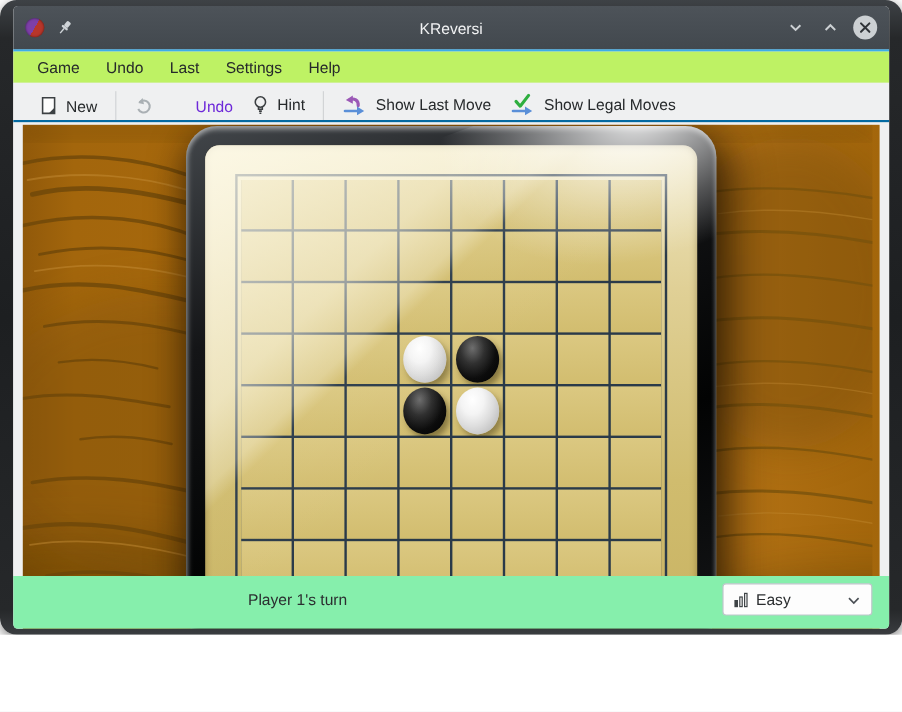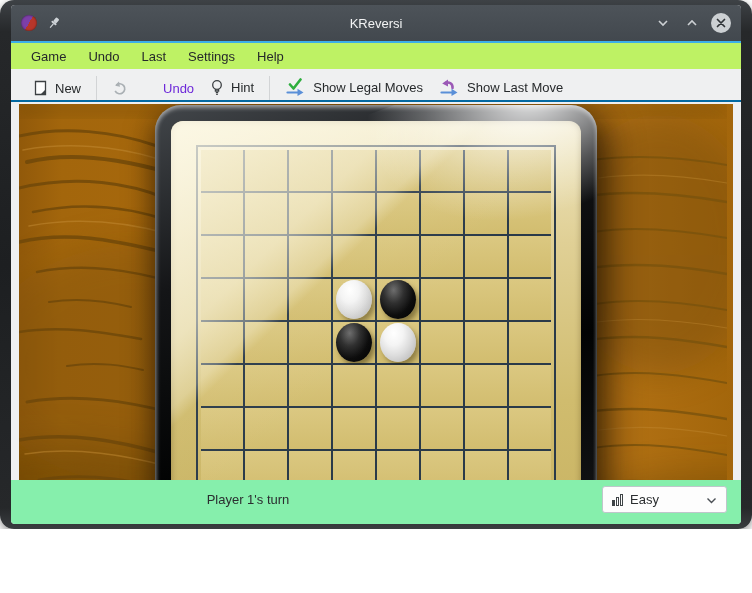--- a/index.html
+++ b/index.html
@@ -222,37 +222,37 @@
             <path d="M5.8 13.6 H8.2" stroke="#3c4043" stroke-width="1.3"></path>
             <path d="M6.2 15.3 H7.8" stroke="#3c4043" stroke-width="1.3"></path>
           </svg>
         </span>
         <span>Hint</span>
       </div>
       <div class="tool-sep"></div>
       <div class="tool-btn">
         <span>
           <svg width="21" height="18" viewBox="0 0 21 18">
-            <path d="M5 6.5 L8.5 10.5 L15.5 1.5" fill="none" stroke="#2eae3f" stroke-width="2.6" stroke-linecap="round" stroke-linejoin="round"></path>
-            <path d="M2.5 14.5 H13.5" fill="none" stroke="#5a8fd8" stroke-width="2.2" stroke-linecap="round"></path>
-            <path d="M12.5 10.8 L18.5 14.5 L12.5 18 Z" fill="#5a8fd8"></path>
-          </svg>
-        </span>
-        <span>Show Legal Moves</span>
-      </div>
-      <div class="tool-btn">
-        <span>
-          <svg width="21" height="18" viewBox="0 0 21 18">
             <path d="M13.5 10 C14 5.5 10 3.5 6.5 5" fill="none" stroke="#9b59b6" stroke-width="2.6" stroke-linecap="round"></path>
             <path d="M9 1.6 L3.2 5.4 L9 8.4 Z" fill="#9b59b6"></path>
             <path d="M2.5 14.5 H13.5" fill="none" stroke="#5a8fd8" stroke-width="2.2" stroke-linecap="round"></path>
             <path d="M12.5 10.8 L18.5 14.5 L12.5 18 Z" fill="#5a8fd8"></path>
           </svg>
         </span>
         <span>Show Last Move</span>
+      </div>
+      <div class="tool-btn">
+        <span>
+          <svg width="21" height="18" viewBox="0 0 21 18">
+            <path d="M5 6.5 L8.5 10.5 L15.5 1.5" fill="none" stroke="#2eae3f" stroke-width="2.6" stroke-linecap="round" stroke-linejoin="round"></path>
+            <path d="M2.5 14.5 H13.5" fill="none" stroke="#5a8fd8" stroke-width="2.2" stroke-linecap="round"></path>
+            <path d="M12.5 10.8 L18.5 14.5 L12.5 18 Z" fill="#5a8fd8"></path>
+          </svg>
+        </span>
+        <span>Show Legal Moves</span>
       </div>
     </div>
 
     <div class="game-view">
       <div class="wood">
         <svg class="grain" width="708" height="434" viewBox="0 0 708 434">
           <defs>
             <filter id="blur18" x="-50%" y="-50%" width="200%" height="200%">
                 <feGaussianBlur stdDeviation="18"></feGaussianBlur>
               </filter>

